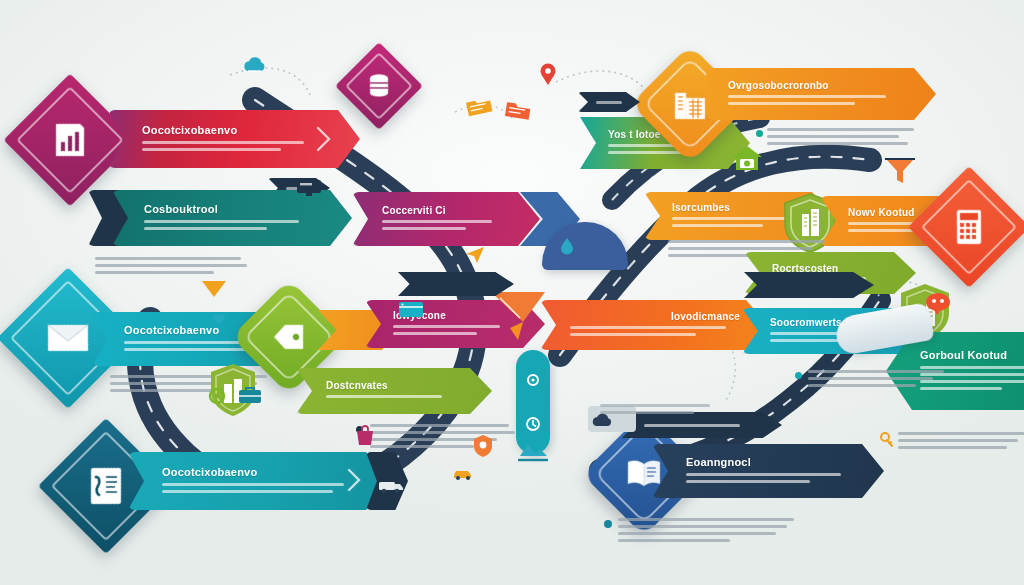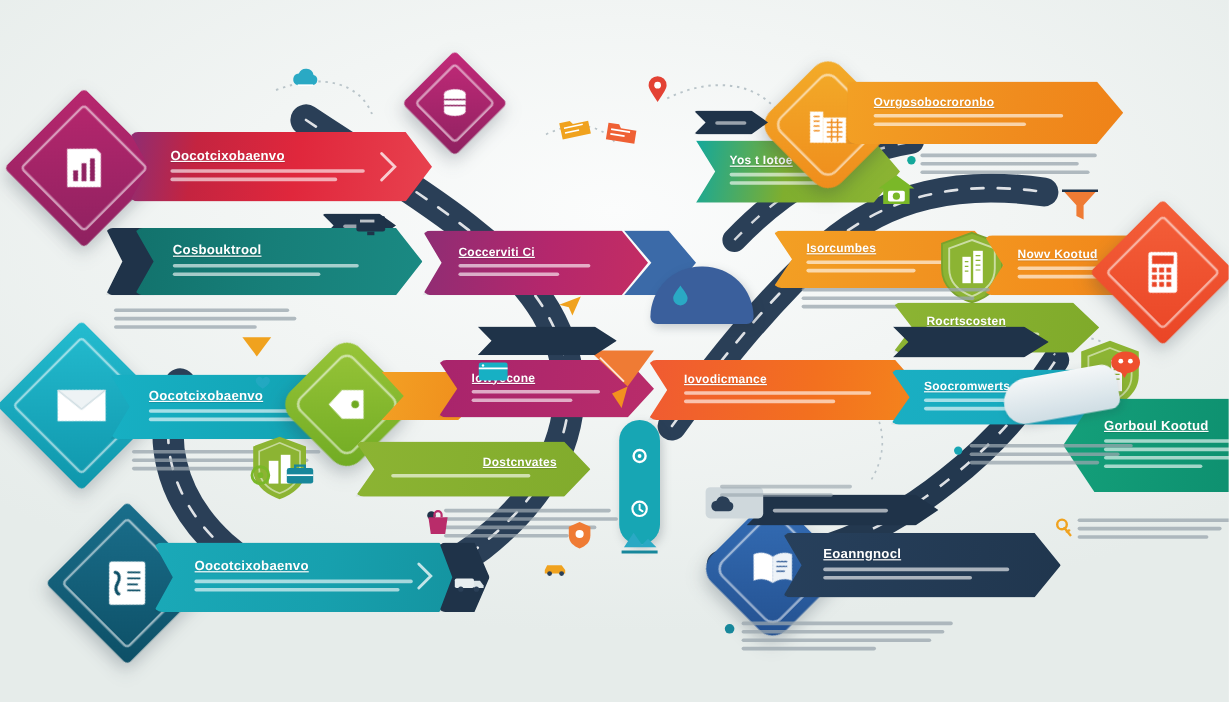--- a/index.html
+++ b/index.html
@@ -18,21 +18,21 @@
   .abs{position:absolute;}
   .banner{
     position:absolute;
     display:flex;flex-direction:column;justify-content:center;
     box-sizing:border-box;
     filter:drop-shadow(2px 4px 5px rgba(40,55,70,.20));
   }
   .banner .b-title{
     color:#ffffff;font-weight:bold;letter-spacing:.2px;
     text-shadow:0 1px 1px rgba(0,0,0,.15);
-    white-space:nowrap;overflow:hidden;text-decoration:underline;
+    white-space:nowrap;overflow:hidden;
   }
   
   .arrow-r{
     clip-path:polygon(0 0, calc(100% - 22px) 0, 100% 50%, calc(100% - 22px) 100%, 0 100%);
   }
   
   .arrow-rl{
     clip-path:polygon(0 0, calc(100% - 22px) 0, 100% 50%, calc(100% - 22px) 100%, 0 100%, 16px 50%);
   }
   
@@ -387,21 +387,21 @@
 
   <div class="abs" style="left:488px;top:288px;">
     <svg width="60" height="58" viewBox="0 0 60 58">
       <path d="M3,4 h54 l-22,30 L3,4 Z" fill="#ef7b34"></path>
       <path d="M35,34 L30,52 L22,40 Z" fill="#f3901f"></path>
       <path d="M12,10 L32,30" stroke="#ffffff" stroke-width="1.6" opacity=".8"></path>
     </svg>
   </div>
 
   <div class="banner arrow-rl rounded" style="left:540px;top:300px;width:228px;height:50px;padding:6px 28px 6px 30px;
-              background:linear-gradient(100deg,#f05a32 0%,#f3701f 60%,#f4851c 100%);">
+              background:linear-gradient(100deg,#f05a32 0%,#f3701f 60%,#f4851c 100%);text-align:right;">
     <div class="b-title" style="font-size:10px;">Iovodicmance</div>
     <div class="fakelines" style="margin-top:4px;">
       <i style="width:92%"></i>
         <i style="width:74%"></i>
     </div>
   </div>
 
   <div class="banner arrow-rl rounded" style="left:742px;top:308px;width:188px;height:46px;padding:6px 26px 6px 28px;
               background:linear-gradient(100deg,#1aafc3 0%,#16a6bb 100%);">
     <div class="b-title" style="font-size:10px;">Soocromwerts</div>
@@ -492,21 +492,21 @@
     <svg width="50" height="56" viewBox="0 0 50 56">
       <path d="M25,2 L47,10 V29 C47,42 36,50 25,54 C14,50 3,42 3,29 V10 Z" fill="#8cb433"></path>
       <path d="M25,7 L42,14 V29 C42,39 34,46 25,49 C16,46 8,39 8,29 V14 Z" fill="none" stroke="rgba(255,255,255,.5)" stroke-width="1.4"></path>
       <rect x="16" y="22" width="8" height="19" fill="#ffffff"></rect>
       <rect x="26" y="17" width="8" height="24" fill="#ffffff"></rect>
     </svg>
   </div>
 
   <div class="banner arrow-rl rounded" style="left:296px;top:368px;width:196px;height:46px;padding:6px 28px 6px 30px;
               background:linear-gradient(100deg,#8cb433 0%,#81ab2c 100%);">
-    <div class="b-title" style="font-size:10px;text-align:right;">Dostcnvates</div>
+    <div class="b-title" style="font-size:10px;">Dostcnvates</div>
     <div class="fakelines" style="margin-top:4px;">
       <i style="width:84%"></i>
     </div>
   </div>
 
   <div class="diamond sharp" style="left:58px;top:438px;width:96px;height:96px;
               background:linear-gradient(135deg,#1a6f8c 0%,#0d4f66 100%);">
     <div class="ring"></div>
     <div class="glyph">
       <svg width="38" height="42" viewBox="0 0 38 42">

